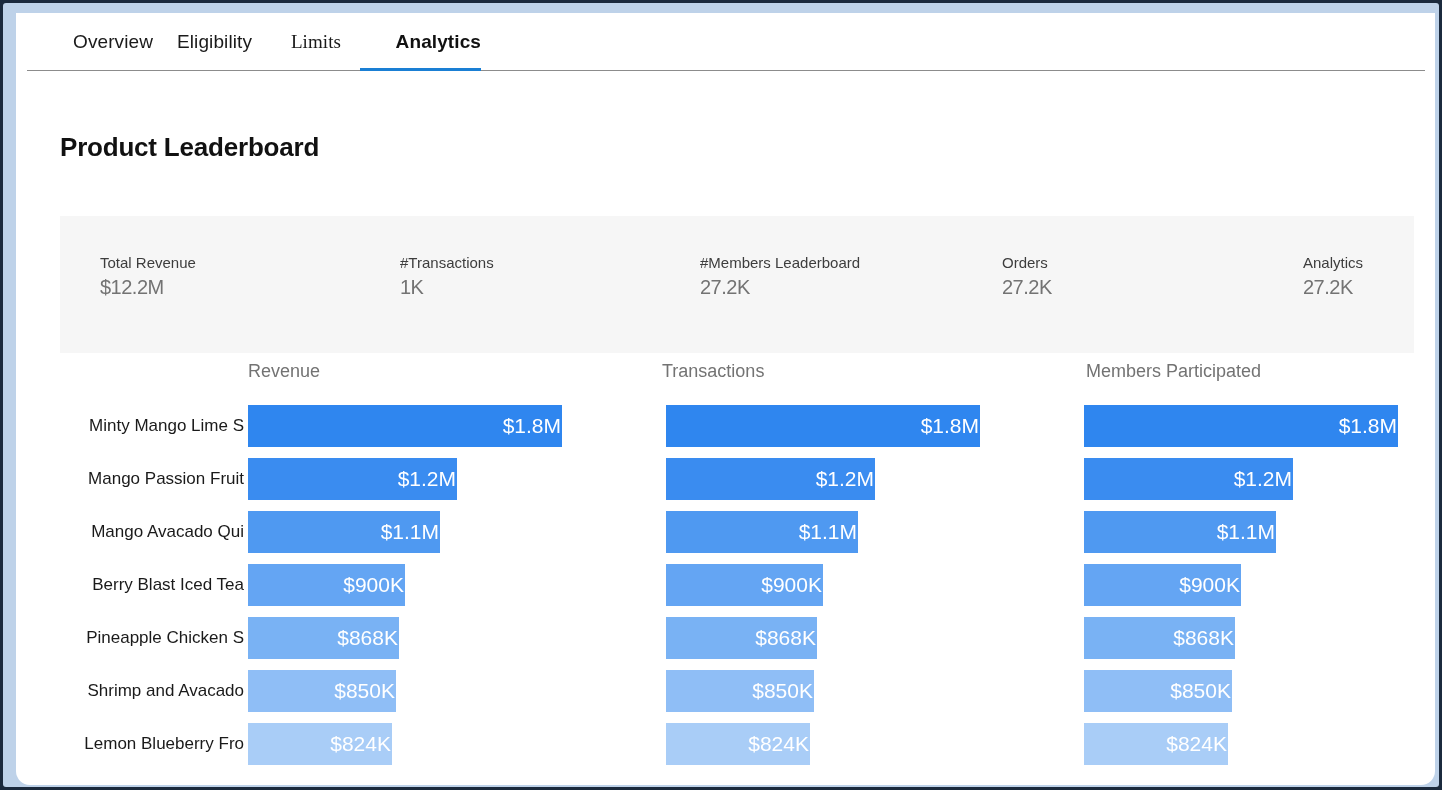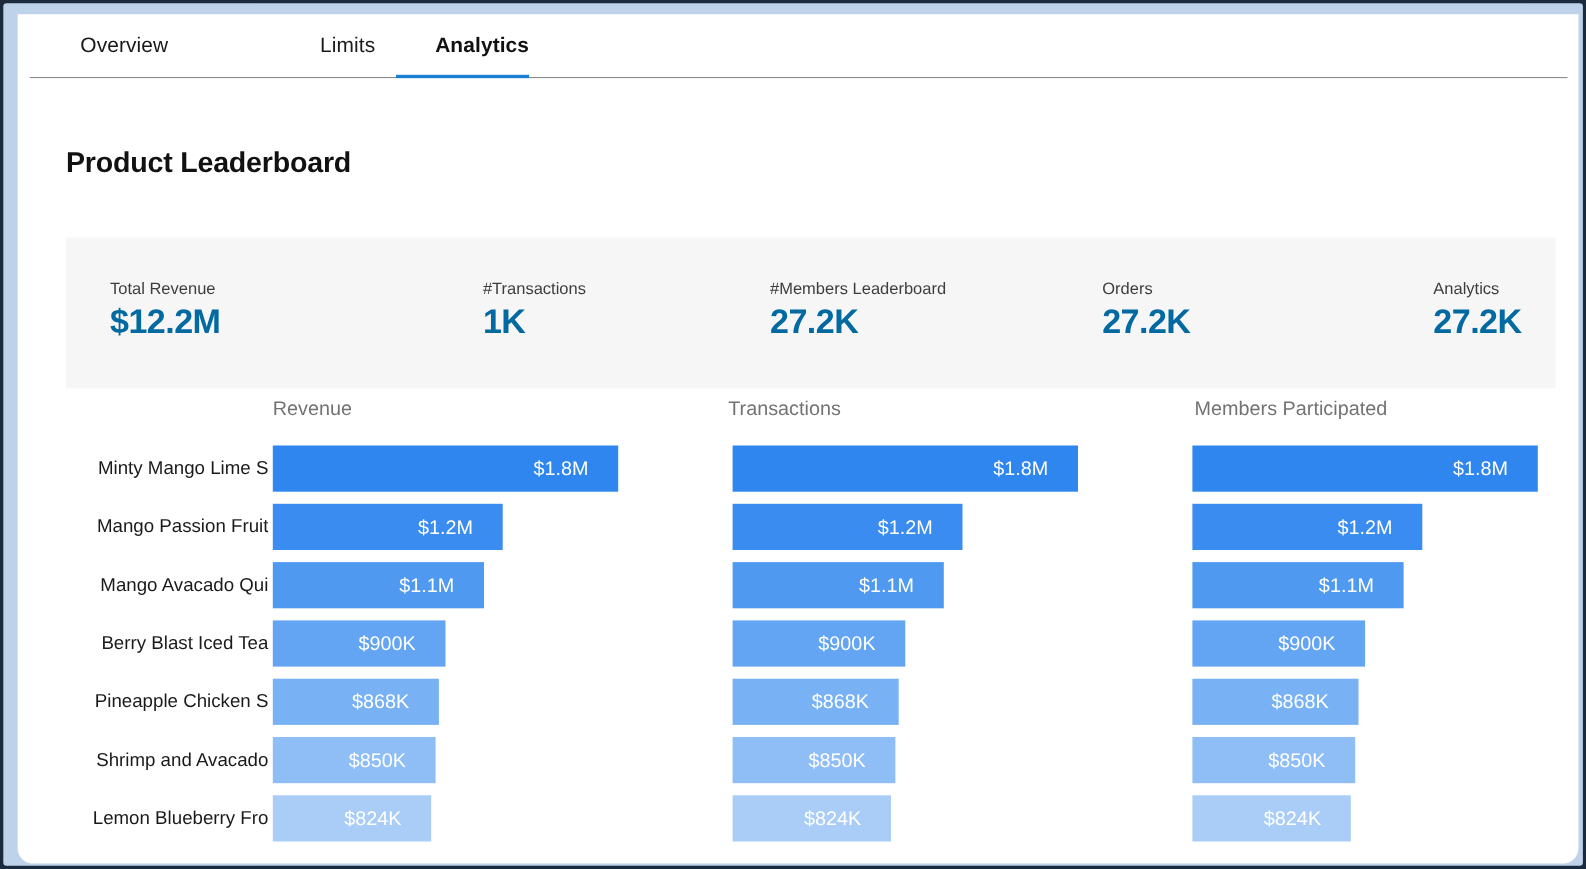--- a/index.html
+++ b/index.html
@@ -94,23 +94,23 @@
     position: absolute;
     top: 38px;
   }
   .kpi-label {
     font-size: 15px;
     color: #3d3d3d;
     white-space: nowrap;
     margin-bottom: 5px;
   }
   .kpi-value {
-    font-size: 31px;
-    font-weight: bold;
-    color: #0369a1;
+    font-size: 20px;
+    font-weight: normal;
+    color: #737373;
     letter-spacing: -0.5px;
     white-space: nowrap;
     line-height: 1.12;
   }
 
   
   #charts { position: absolute; left: 0; top: 0; width: 1419px; height: 772px; }
 
   .chart-title {
     position: absolute;
@@ -132,55 +132,58 @@
   }
 
   .bar {
     position: absolute;
     height: 42px;
     display: flex;
     align-items: center;
     justify-content: flex-end;
   }
   .bar-value {
-    font-size: 18px;
+    font-size: 21px;
     color: #ffffff;
-    padding-right: 27px;
+    padding-right: 1px;
     white-space: nowrap;
   }
 </style>
 </head>
 <body>
 
 <div id="app-frame">
   <div id="frame-inset">
     <div id="content-card">
 
       <div id="tab-bar">
         <div id="tab-baseline"></div>
       <div class="tab" style="left: 56px; width: 82px;">
             <span>Overview</span>
           </div>
-          <div class="tab" style="left: 274px; width: 52px;">
+          <div class="tab" style="left: 157px; width: 83px;">
+            <span>Eligibility</span>
+          </div>
+          <div class="tab" style="left: 274px; width: 52px; font-family: Liberation Serif, serif;">
             <span>Limits</span>
           </div>
           <div class="tab active" style="left: 344px; width: 121px; justify-content: flex-end;">
             <span>Analytics</span>
             <div class="tab-underline" style="background: rgb(26, 127, 212);"></div>
           </div>
         </div>
 
       <div id="page-title">Product Leaderboard</div>
 
       <div id="kpi-strip">
           <div class="kpi" style="left: 40px;">
             <div class="kpi-label">Total Revenue</div>
             <div class="kpi-value">$12.2M</div>
           </div>
-          <div class="kpi" style="left: 340px; margin-left: 39px;">
+          <div class="kpi" style="left: 340px;">
             <div class="kpi-label">#Transactions</div>
             <div class="kpi-value">1K</div>
           </div>
           <div class="kpi" style="left: 640px;">
             <div class="kpi-label">#Members Leaderboard</div>
             <div class="kpi-value">27.2K</div>
           </div>
           <div class="kpi" style="left: 942px;">
             <div class="kpi-label">Orders</div>
             <div class="kpi-value">27.2K</div>

